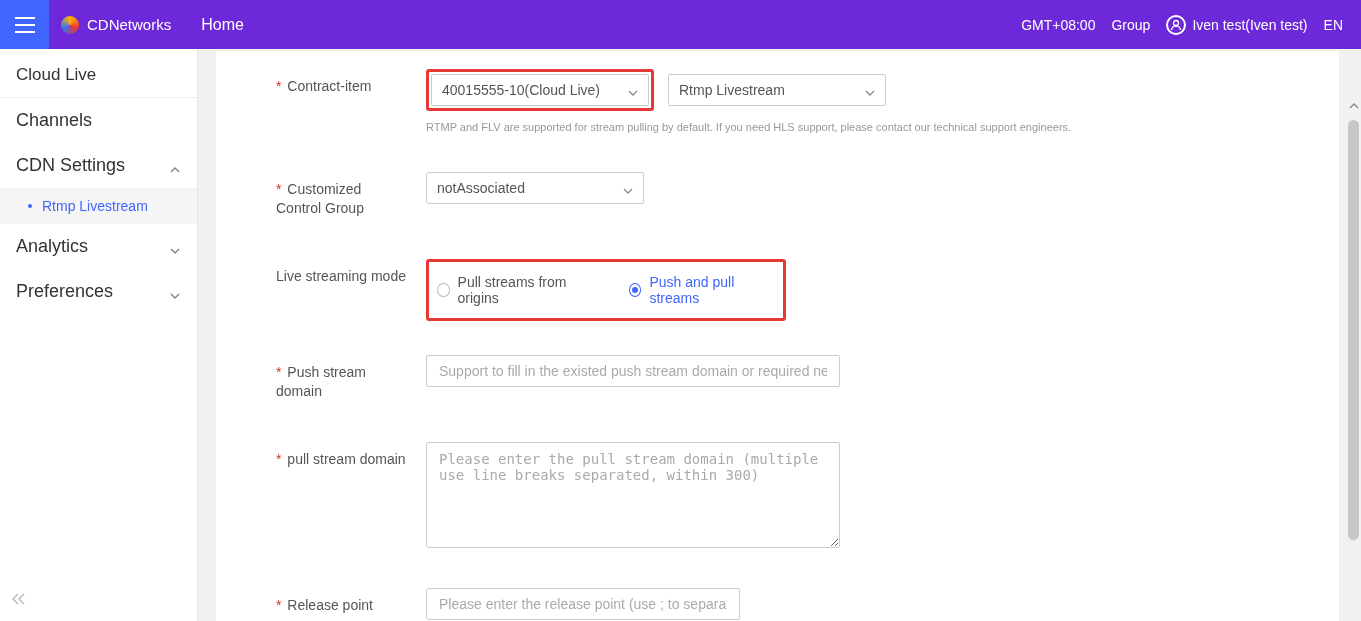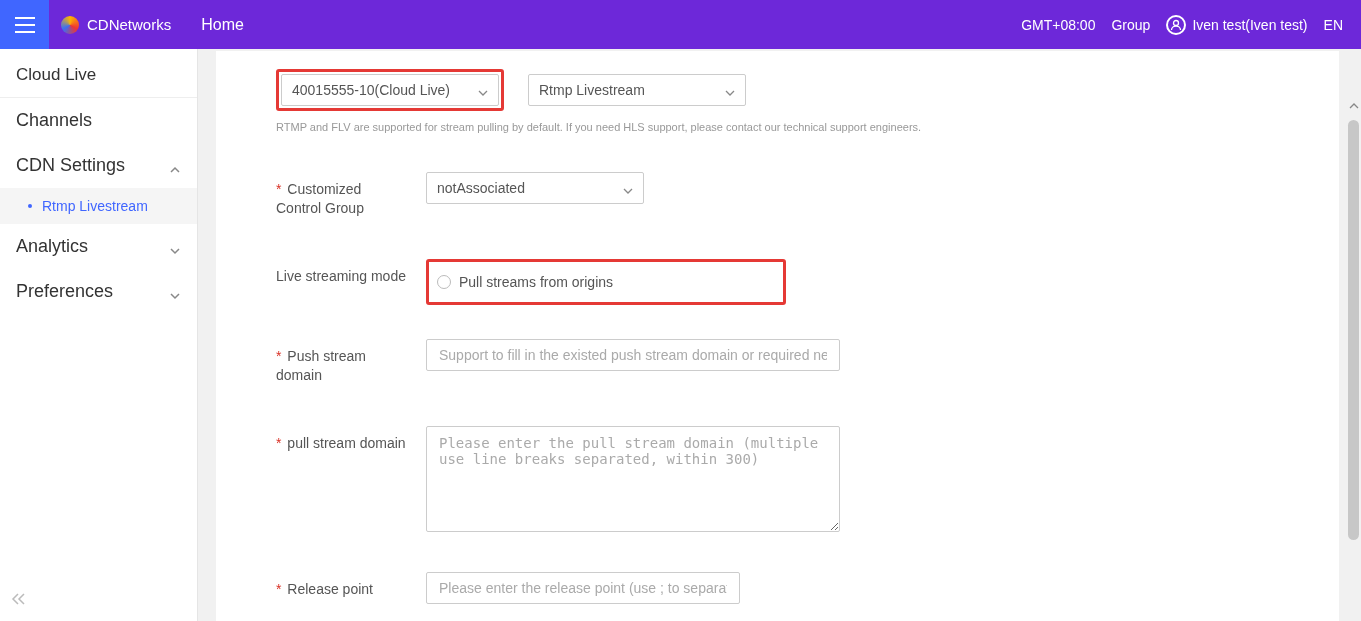--- a/index.html
+++ b/index.html
@@ -138,21 +138,21 @@
     width: 150px;
     padding-right: 16px;
     padding-top: 8px;
     color: #555;
     line-height: 1.4;
   }
   .form-label .req { color:#d93025; margin-right:2px; }
   .form-controls {
     display:flex; flex-direction:column; gap:8px;
   }
-  .ctrl-line { display:flex; align-items:center; gap:24px; }
+  .ctrl-line { display:flex; align-items:center; gap:14px; }
 
   .select-box {
     height: 32px;
     min-width: 218px;
     border: 1px solid #ccc;
     border-radius: 2px;
     background: #fff;
     display:flex; align-items:center; justify-content:space-between;
     padding: 0 10px;
     color: #555;
@@ -308,20 +308,24 @@
           </g>
         </svg>
     </span>
   </div>
 </div>
 
 <div class="main">
   <div class="form-panel">
 
     <div class="form-row">
+      <div class="form-label">
+        <span class="req">*</span>
+        <span>Contract-item</span>
+      </div>
       <div class="form-controls">
         <div class="ctrl-line">
           <span class="highlight-red">
             <div class="select-box">
               <span>40015555-10(Cloud Live)</span>
               <span class="select-chev">
                 <svg width="10" height="10" viewBox="0 0 10 10">
                     <polyline points="1,3 5,7 9,3" fill="none" stroke="#888" stroke-width="1.3"></polyline>
                   </svg>
               </span>
@@ -364,20 +368,26 @@
     <div class="form-row">
       <div class="form-label">
         <span>Live streaming mode</span>
       </div>
       <div class="form-controls">
         <div class="radio-group-box">
           <div class="radio-opt">
             <span class="radio-circle"></span>
             <span>Pull streams from origins</span>
           </div>
+          <div class="radio-opt sel">
+            <span class="radio-circle">
+                <span class="radio-dot"></span>
+              </span>
+            <span>Push and pull streams</span>
+          </div>
         </div>
       </div>
     </div>
 
     <div style="height:22px"></div>
 
     <div class="form-row">
       <div class="form-label">
         <span class="req">*</span>
         <span>Push stream domain</span>

